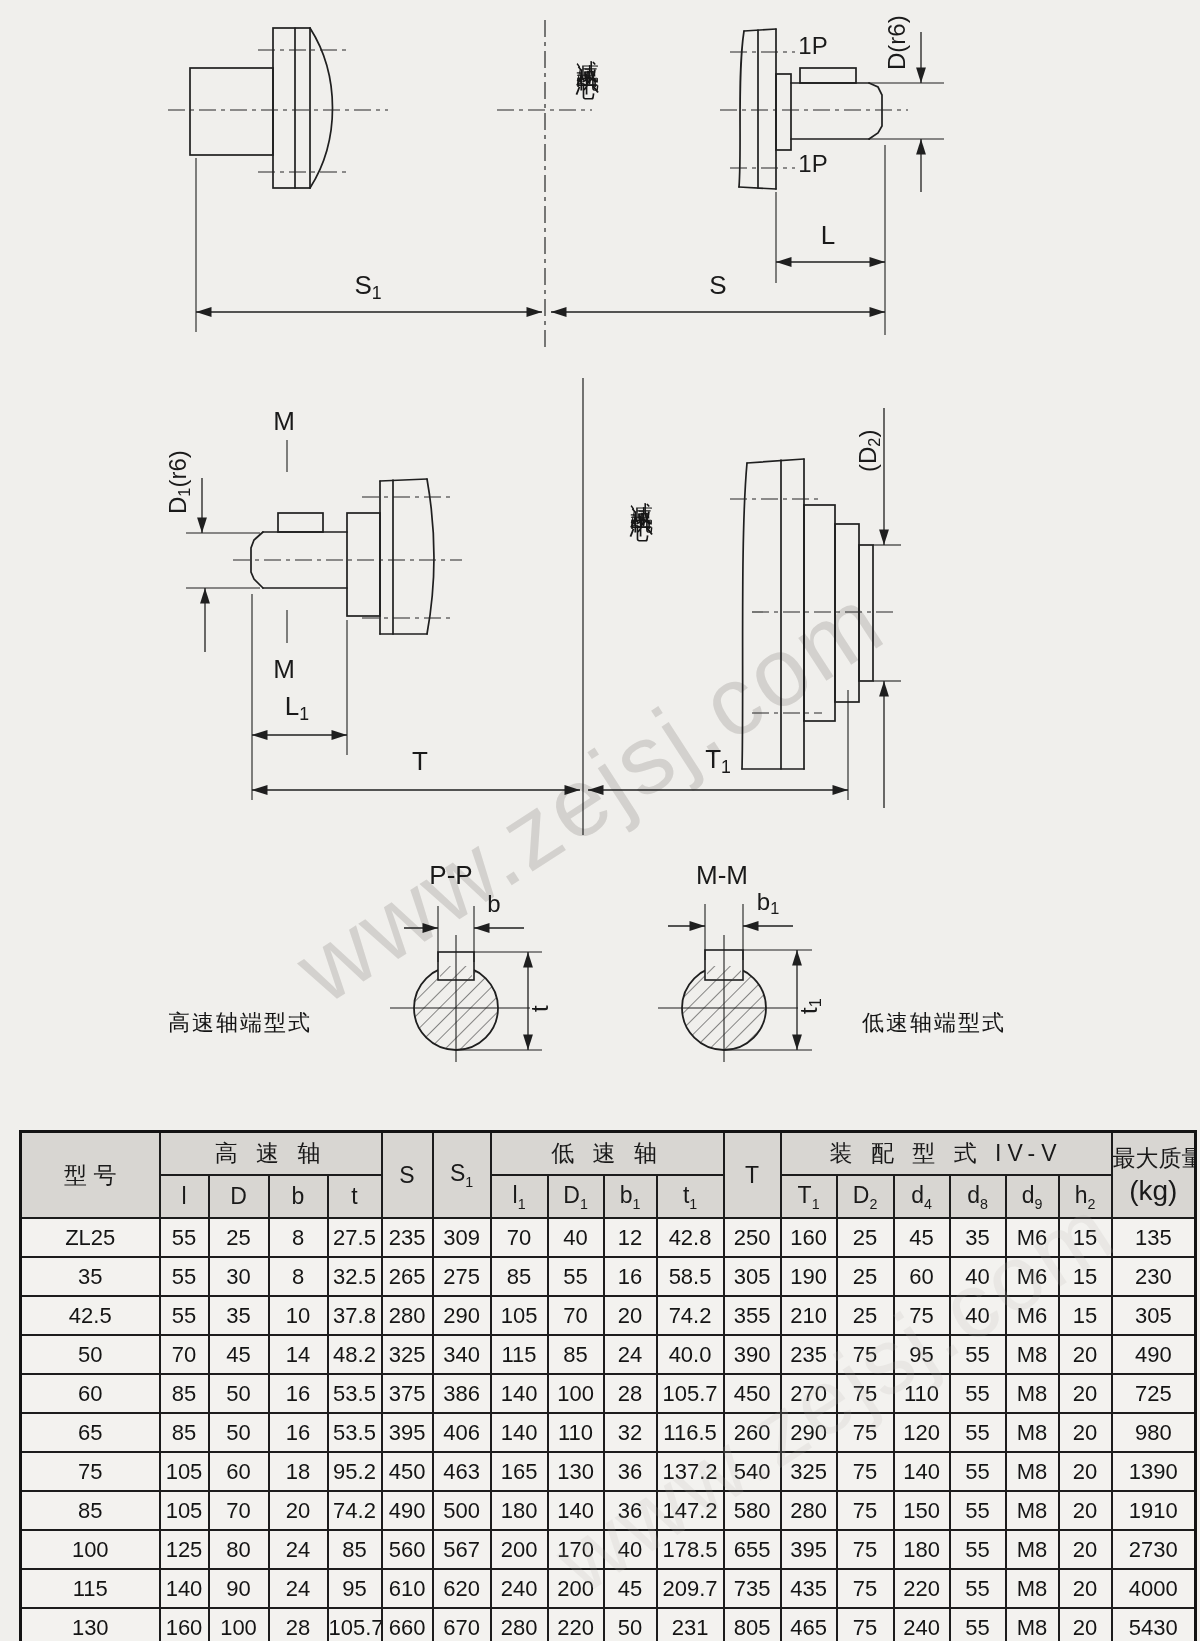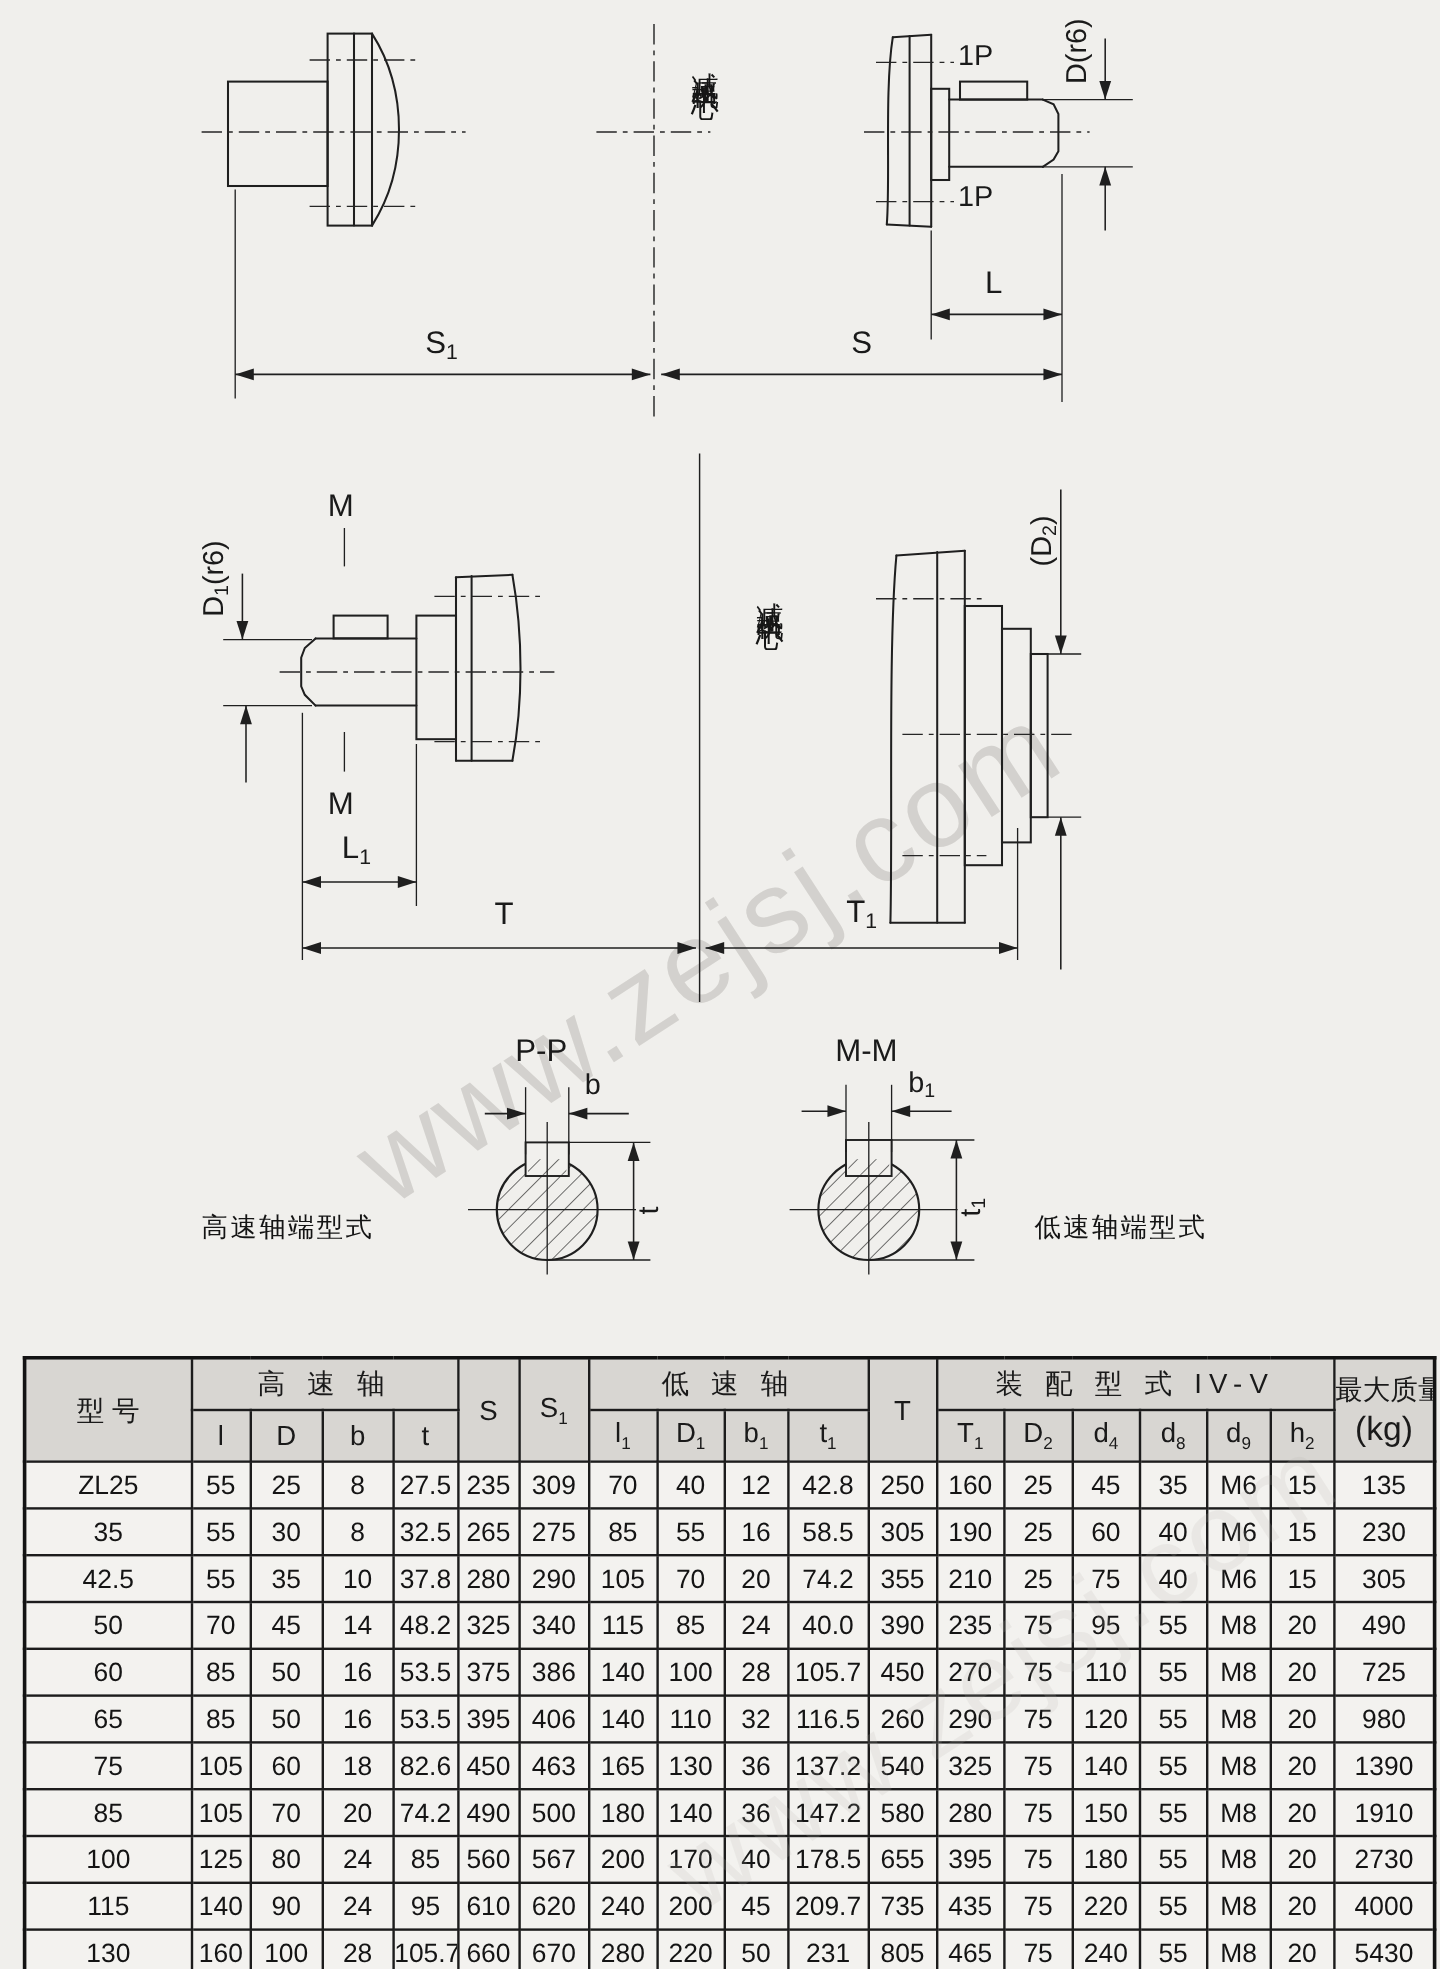--- a/index.html
+++ b/index.html
@@ -389,21 +389,21 @@
         <td>55</td>
         <td>M8</td>
         <td>20</td>
         <td>980</td>
       </tr>
       <tr>
         <td>75</td>
         <td>105</td>
         <td>60</td>
         <td>18</td>
-        <td>82.6</td>
+        <td>95.2</td>
         <td>450</td>
         <td>463</td>
         <td>165</td>
         <td>130</td>
         <td>36</td>
         <td>137.2</td>
         <td>540</td>
         <td>325</td>
         <td>75</td>
         <td>140</td>

